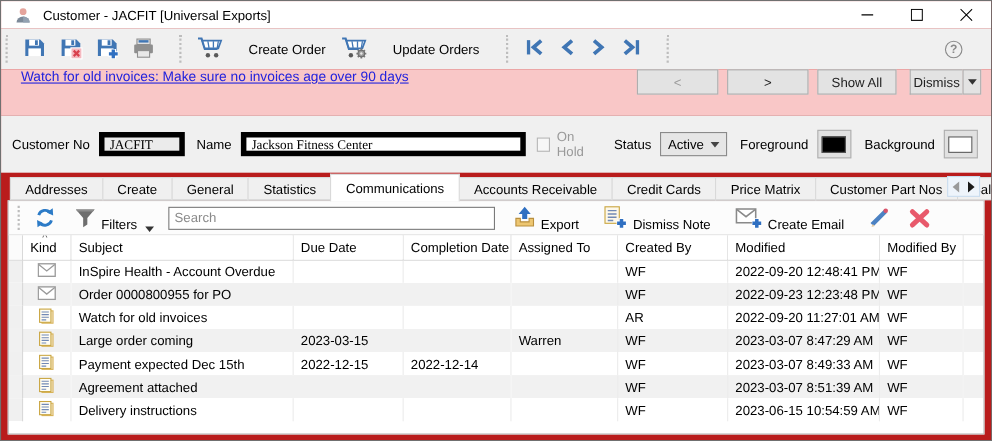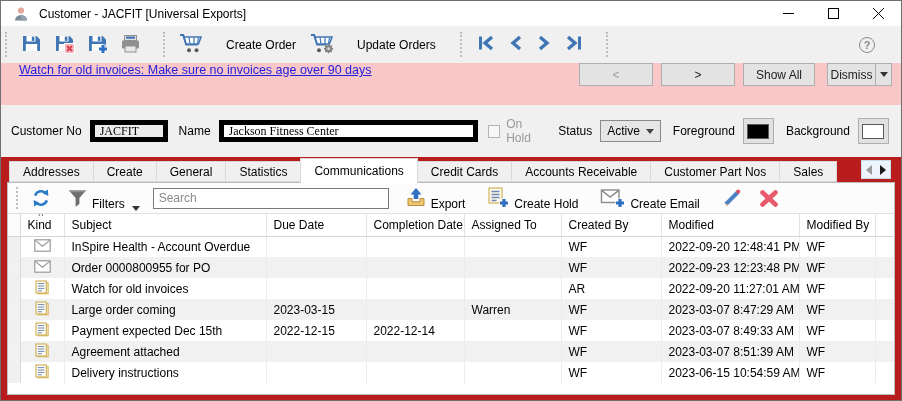--- a/index.html
+++ b/index.html
@@ -71,21 +71,21 @@
   .ts-right { width:0;height:0; border-top:5px solid transparent; border-bottom:5px solid transparent; border-left:6px solid #1a1a1a; }
 
   
   .panel { margin:0 6px; height:213px; background:#ffffff; border:1px solid #bcbcbc; position:relative; }
 
   .gridbar { height:31px; background:#fcfcfc; border-bottom:1px solid #e0e0e0; display:flex; align-items:center; padding-left:6px; }
   .grip-v { border-left:2px dotted #bdbdbd; height:22px; margin:0 9px 0 2px; }
   .gbtn { display:flex; align-items:flex-end; padding:0 4px; height:26px; }
   .gbtn .lbl { margin-left:4px; }
   .filters-arrow { margin-left:7px; }
-  .search-input { width:236px; height:21px; border:1px solid #7a7a7a; font-size:12px; padding:0 5px;
+  .search-input { width:297px; height:21px; border:1px solid #7a7a7a; font-size:12px; padding:0 5px;
     margin-left:9px; font-family:"Liberation Sans","DejaVu Sans",sans-serif; }
   .search-input::placeholder { color:#8a8a8a; }
   .sp8 { width:8px; } .sp12 { width:12px; } .sp14 { width:14px; }
 
   
   .grid { width:100%; border-collapse:collapse; table-layout:fixed; }
   .grid th { height:22px; font-weight:normal; text-align:left; padding:0 4px 0 7px; border-right:1px solid #e3e3e3;
     border-bottom:1px solid #d5d5d5; background:#fff; position:relative; white-space:nowrap; overflow:hidden; }
   .grid td { height:21px; padding:0 4px 0 7px; border-right:1px solid #ececec; white-space:nowrap; overflow:hidden; }
   .grid tr.alt td { background:#f1f1f1; }
@@ -289,22 +289,23 @@
     </div>
   </div>
 
   <div class="tabstrip">
     <div style="display:flex;align-items:flex-end;">
         <div class="tab">Addresses</div>
         <div class="tab">Create</div>
         <div class="tab">General</div>
         <div class="tab">Statistics</div>
         <div class="tab active">Communications</div>
+        <div class="tab">Accounts Receivable</div>
         <div class="tab">Credit Cards</div>
-        <div class="tab">Accounts Receivable</div>
+        <div class="tab">Price Matrix</div>
         <div class="tab">Customer Part Nos</div>
         <div class="tab">Sales</div>
       </div>
     <div class="tab-scroll">
       <div class="ts-btn">
           <span class="ts-left"></span>
         </div>
       <div class="ts-btn">
           <span class="ts-right"></span>
         </div>
@@ -350,21 +351,21 @@
       <span class="sp14"></span>
       <div class="gbtn">
         <span>
           <svg width="23" height="22" viewBox="0 0 23 22">
             <rect x="2" y="2" width="13" height="15" fill="#fdf8ea" stroke="#c9a53f"></rect>
             <path d="M4.5 5.5 h8 M4.5 8.5 h8 M4.5 11.5 h8 M4.5 14.5 h5" stroke="#7189b5" stroke-width="1.3"></path>
             <path d="M17 12.5 v9 M12.5 17 h9" stroke="#fff" stroke-width="5.4"></path>
             <path d="M17 13 v8 M13 17 h8" stroke="#2f6fc1" stroke-width="3.2"></path>
           </svg>
         </span>
-        <span class="lbl">Create Hold</span>
+        <span class="lbl">Dismiss Note</span>
       </div>
       <span class="sp14"></span>
       <div class="gbtn">
         <span>
           <svg width="26" height="21" viewBox="0 0 26 21">
             <rect x="1.5" y="3" width="17.5" height="12.5" fill="#fff" stroke="#8a8a8a" stroke-width="1.4"></rect>
             <path d="M2 3.6 L10.2 10 L18.5 3.6" fill="none" stroke="#8a8a8a" stroke-width="1.4"></path>
             <path d="M20 11.5 v9 M15.5 16 h9" stroke="#fff" stroke-width="5.4"></path>
             <path d="M20 12 v8 M16 16 h8" stroke="#2f6fc1" stroke-width="3.2"></path>
           </svg>

